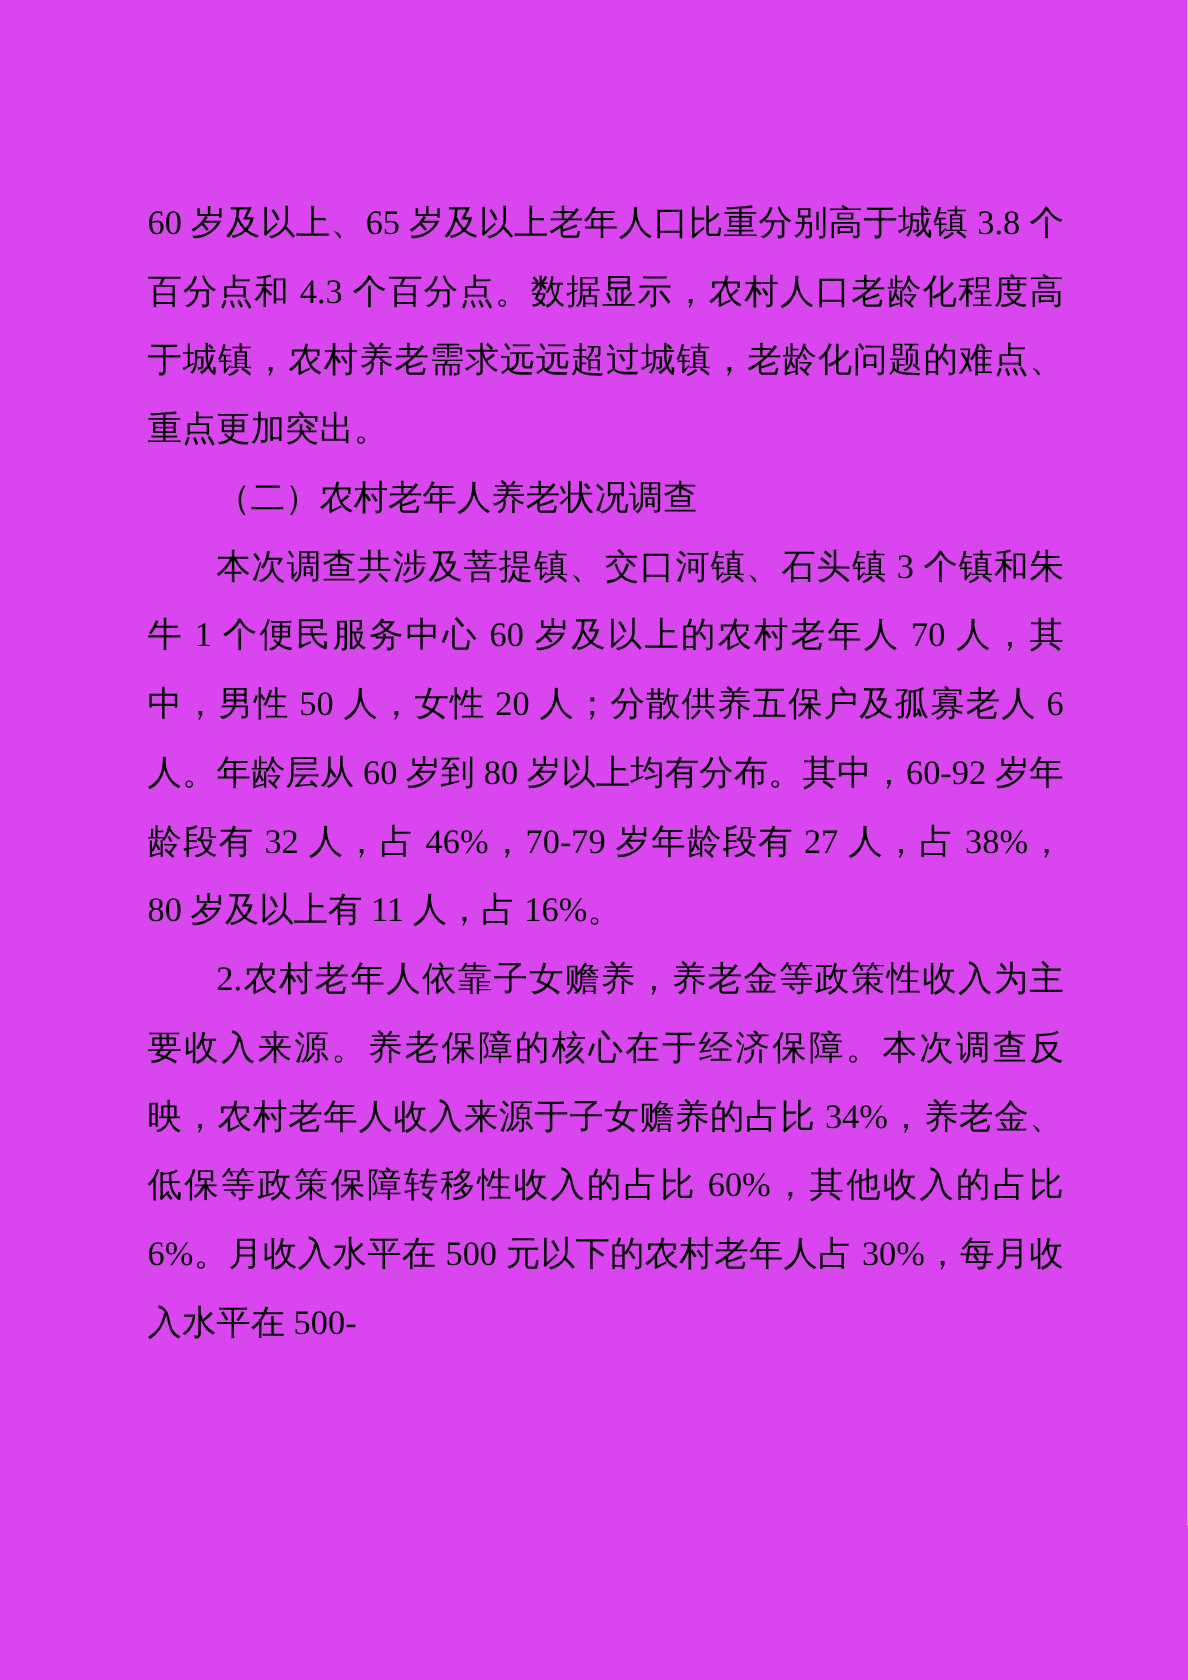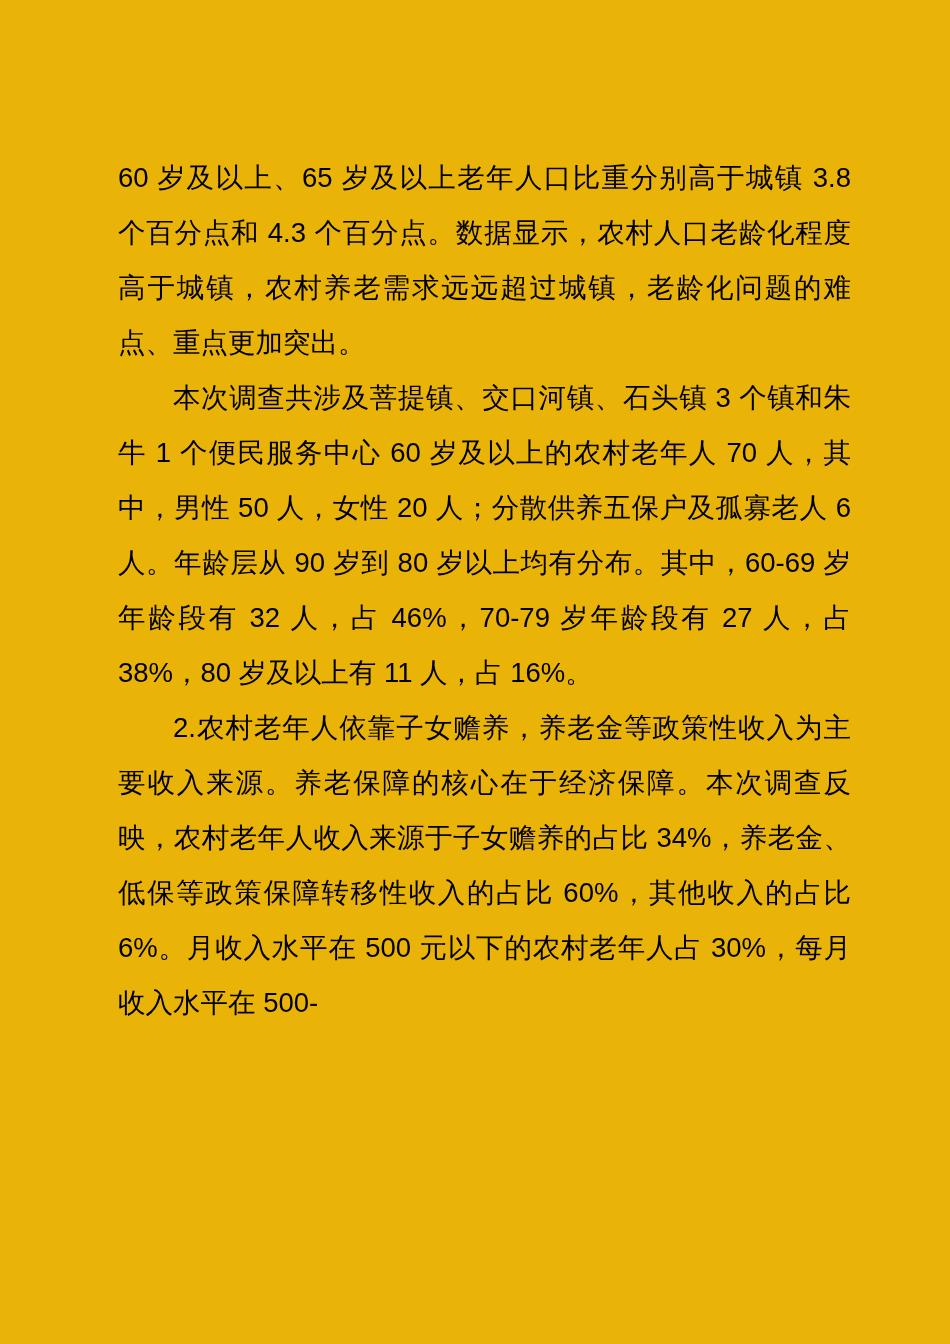--- a/index.html
+++ b/index.html
@@ -3,25 +3,25 @@
 <meta charset="utf-8">
 <style>
   html, body {
     margin: 0;
     padding: 0;
     background: #ffffff;
   }
   .page {
     width: 950px;
     height: 1344px;
-    background: #eab308;
+    background: #d946ef;
     position: relative;
     box-sizing: border-box;
     padding: 150px 99px 80px 118px;
-    font-family: Liberation Sans, sans-serif;
+    font-family: Liberation Serif, serif;
   }
   .doc-body {
     font-size: 27.5px;
     line-height: 55px;
     color: #000000;
     text-align: justify;
     text-justify: inter-ideograph;
   }
   .para {
     margin: 0;
@@ -34,16 +34,17 @@
   .para + .para {
     margin-top: 0;
   }
 </style>
 </head>
 <body>
 
 <div class="page">
   <div class="doc-body">
     <p class="para">60 岁及以上、65 岁及以上老年人口比重分别高于城镇 3.8 个百分点和 4.3 个百分点。数据显示，农村人口老龄化程度高于城镇，农村养老需求远远超过城镇，老龄化问题的难点、重点更加突出。</p>
-    <p class="para indent">本次调查共涉及菩提镇、交口河镇、石头镇 3 个镇和朱牛 1 个便民服务中心 60 岁及以上的农村老年人 70 人，其中，男性 50 人，女性 20 人；分散供养五保户及孤寡老人 6 人。年龄层从 90 岁到 80 岁以上均有分布。其中，60-69 岁年龄段有 32 人，占 46%，70-79 岁年龄段有 27 人，占 38%，80 岁及以上有 11 人，占 16%。</p>
+    <p class="para indent">（二）农村老年人养老状况调查</p>
+    <p class="para indent">本次调查共涉及菩提镇、交口河镇、石头镇 3 个镇和朱牛 1 个便民服务中心 60 岁及以上的农村老年人 70 人，其中，男性 50 人，女性 20 人；分散供养五保户及孤寡老人 6 人。年龄层从 60 岁到 80 岁以上均有分布。其中，60-92 岁年龄段有 32 人，占 46%，70-79 岁年龄段有 27 人，占 38%，80 岁及以上有 11 人，占 16%。</p>
     <p class="para indent">2.农村老年人依靠子女赡养，养老金等政策性收入为主要收入来源。养老保障的核心在于经济保障。本次调查反映，农村老年人收入来源于子女赡养的占比 34%，养老金、低保等政策保障转移性收入的占比 60%，其他收入的占比 6%。月收入水平在 500 元以下的农村老年人占 30%，每月收入水平在 500-</p>
   </div>
 </div>
 
 </body></html>

